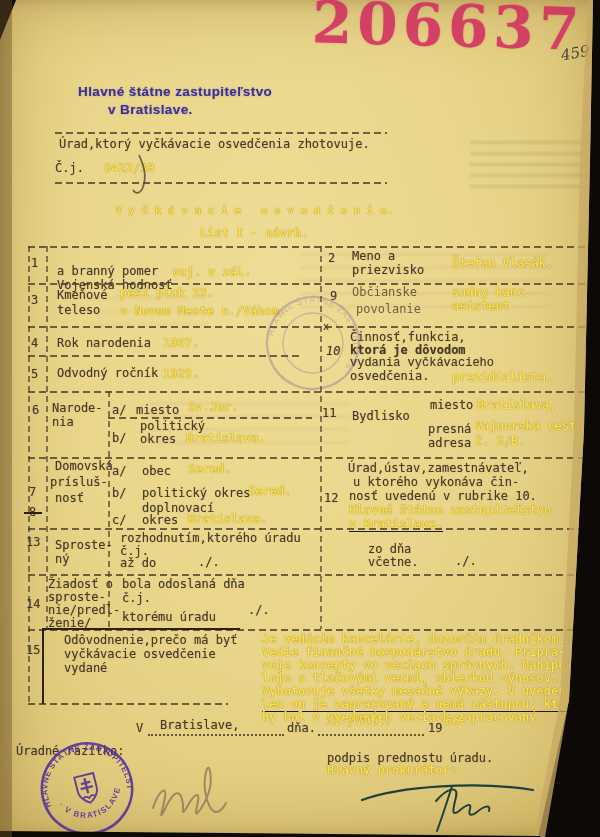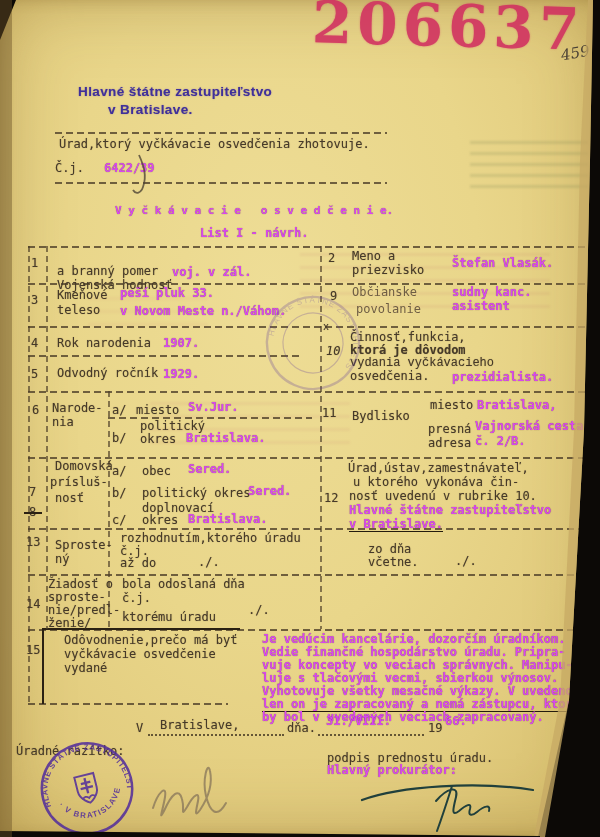--- a/index.html
+++ b/index.html
@@ -5,21 +5,21 @@
   html,body{margin:0;padding:0;background:#0c0906;}
   #page{position:relative;width:600px;height:837px;background:#0c0906;overflow:hidden;
         font-family:"DejaVu Sans Mono",monospace;}
   #paper{position:absolute;left:0;top:0;width:600px;height:837px;
          background:
            radial-gradient(ellipse at 45% 35%, #eedd96 0%, #e9d68a 45%, #e2cc7e 72%, #d3ba69 100%);
          box-shadow: inset 0 0 70px rgba(130,95,30,.38), inset 0 0 14px rgba(110,75,20,.30);}
   
   .tw{position:absolute;font-family:"DejaVu Sans Mono",monospace;font-size:12px;line-height:13px;
       color:#463a29;white-space:pre;text-shadow:0 0 1px rgba(70,55,35,.45);}
-  .twb{font-weight:bold;color:#d946ef;text-shadow:0 0 1px rgba(35,24,10,.6);}
+  .twb{font-weight:bold;color:#fde047;text-shadow:0 0 1px rgba(35,24,10,.6);}
   .faded{color:#6e5d44;text-shadow:none;}
   .und{border-bottom:1.6px solid #241b0e;}
   
   .dash-h{position:absolute;height:1.6px;opacity:.78;
           background-image:repeating-linear-gradient(90deg,#4c3d27 0 7px,transparent 7px 11px);}
   .dash-v{position:absolute;width:1.5px;opacity:.65;
           background-image:repeating-linear-gradient(180deg,#4c3d27 0 6px,transparent 6px 10px);}
   .solid-h{position:absolute;height:2.4px;background:#2a2113;}
   .solid-v{position:absolute;width:2.4px;background:#2a2113;}
   .dots{position:absolute;height:2px;border-bottom:2px dotted #453823;opacity:.8;}

